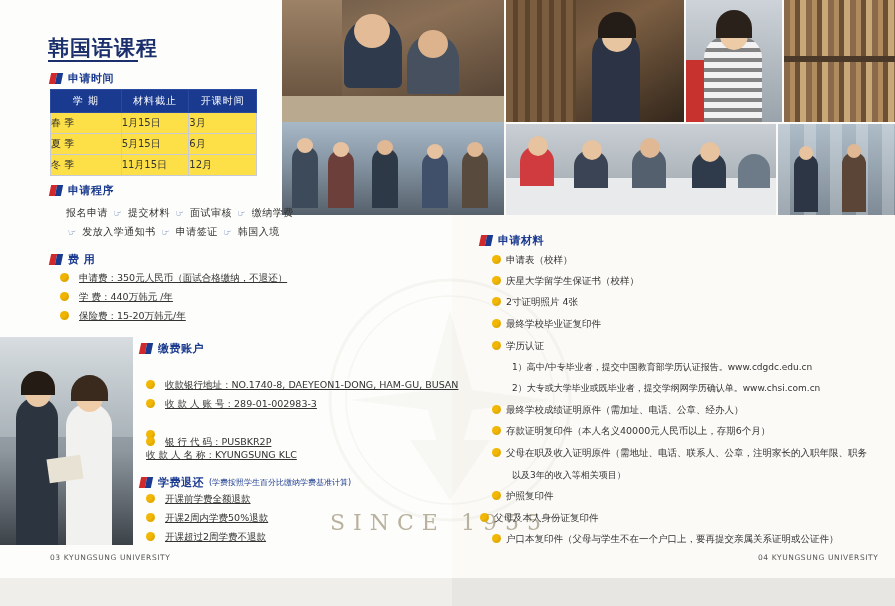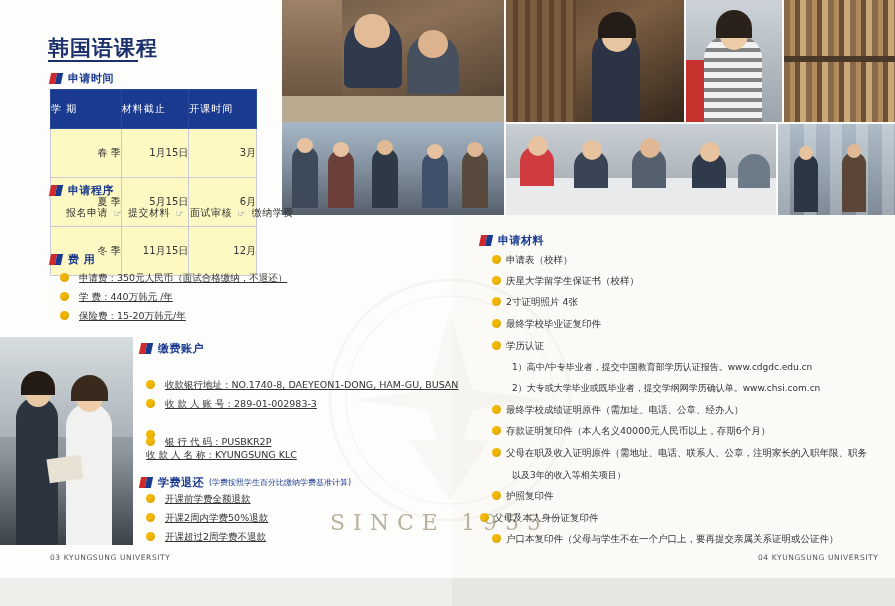--- a/index.html
+++ b/index.html
@@ -39,26 +39,26 @@
   .title-underline { position:absolute; left:48px; top:60px; width:90px; height:2px; background:#1a2f6b; }
 
   .sec-head { position:absolute; display:flex; align-items:center; gap:5px; }
   .sec-flag { width:13px; height:11px; position:relative; display:inline-block; }
   .sec-flag .b1 { position:absolute; left:0; top:0; width:6px; height:11px; background:#d1292b; transform:skewX(-12deg);}
   .sec-flag .b2 { position:absolute; left:6px; top:0; width:6px; height:11px; background:#1a3a8f; transform:skewX(-12deg);}
   .sec-title { font-size:11px; font-weight:bold; color:#1a3a8f; letter-spacing:0.5px; }
 
   table.tbl { position:absolute; border-collapse:collapse; font-size:10px; }
   table.tbl th {
-    background:#1a3a8f; color:#fff; font-weight:normal; padding:12px 0;
-    border:1px solid #2a4a9f; text-align:left; letter-spacing:1px;
+    background:#1a3a8f; color:#fff; font-weight:normal; padding:4px 0;
+    border:1px solid #2a4a9f; text-align:center; letter-spacing:1px;
   }
   table.tbl td {
-    border:1px solid #c9cbd4; text-align:right; padding:17px 0; color:#333;
-    background:#fef9c3;
+    border:1px solid #c9cbd4; text-align:left; padding:3px 0; color:#333;
+    background:#fde047;
   }
 
   .proc-line { position:absolute; font-size:10px; color:#333; letter-spacing:0.5px; }
   .arrow { color:#1a3a8f; font-size:9px; padding:0 2px; }
 
   .bullet-row { position:absolute; display:flex; align-items:flex-start; gap:10px; font-size:9.5px; color:#333;text-decoration:underline; }
   .dot { width:9px; height:9px; border-radius:50%; flex:none; margin-top:1px;
          background:#f2b705; box-shadow:inset -2px -2px 0 rgba(0,0,0,0.06); }
   .dot.y { background:#f0b400; }
   .bullet-text { line-height:1.35; }
@@ -215,20 +215,28 @@
 
   <div class="proc-line" style="left:66px; top:206px;">
     <span>报名申请</span>
     <span class="arrow">☞</span>
     <span>提交材料</span>
     <span class="arrow">☞</span>
     <span>面试审核</span>
     <span class="arrow">☞</span>
     <span>缴纳学费</span>
   </div>
+  <div class="proc-line" style="left:66px; top:225px;">
+    <span class="arrow">☞</span>
+    <span>发放入学通知书</span>
+    <span class="arrow">☞</span>
+    <span>申请签证</span>
+    <span class="arrow">☞</span>
+    <span>韩国入境</span>
+  </div>
 
   <div class="sec-head" style="left:50px; top:252px;">
     <span class="sec-flag">
         <span class="b1"></span>
         <span class="b2"></span>
       </span>
     <span class="sec-title">费   用</span>
   </div>
   <div class="bullet-row" style="left:60px; top:272px;">
     <span class="dot y"></span>

